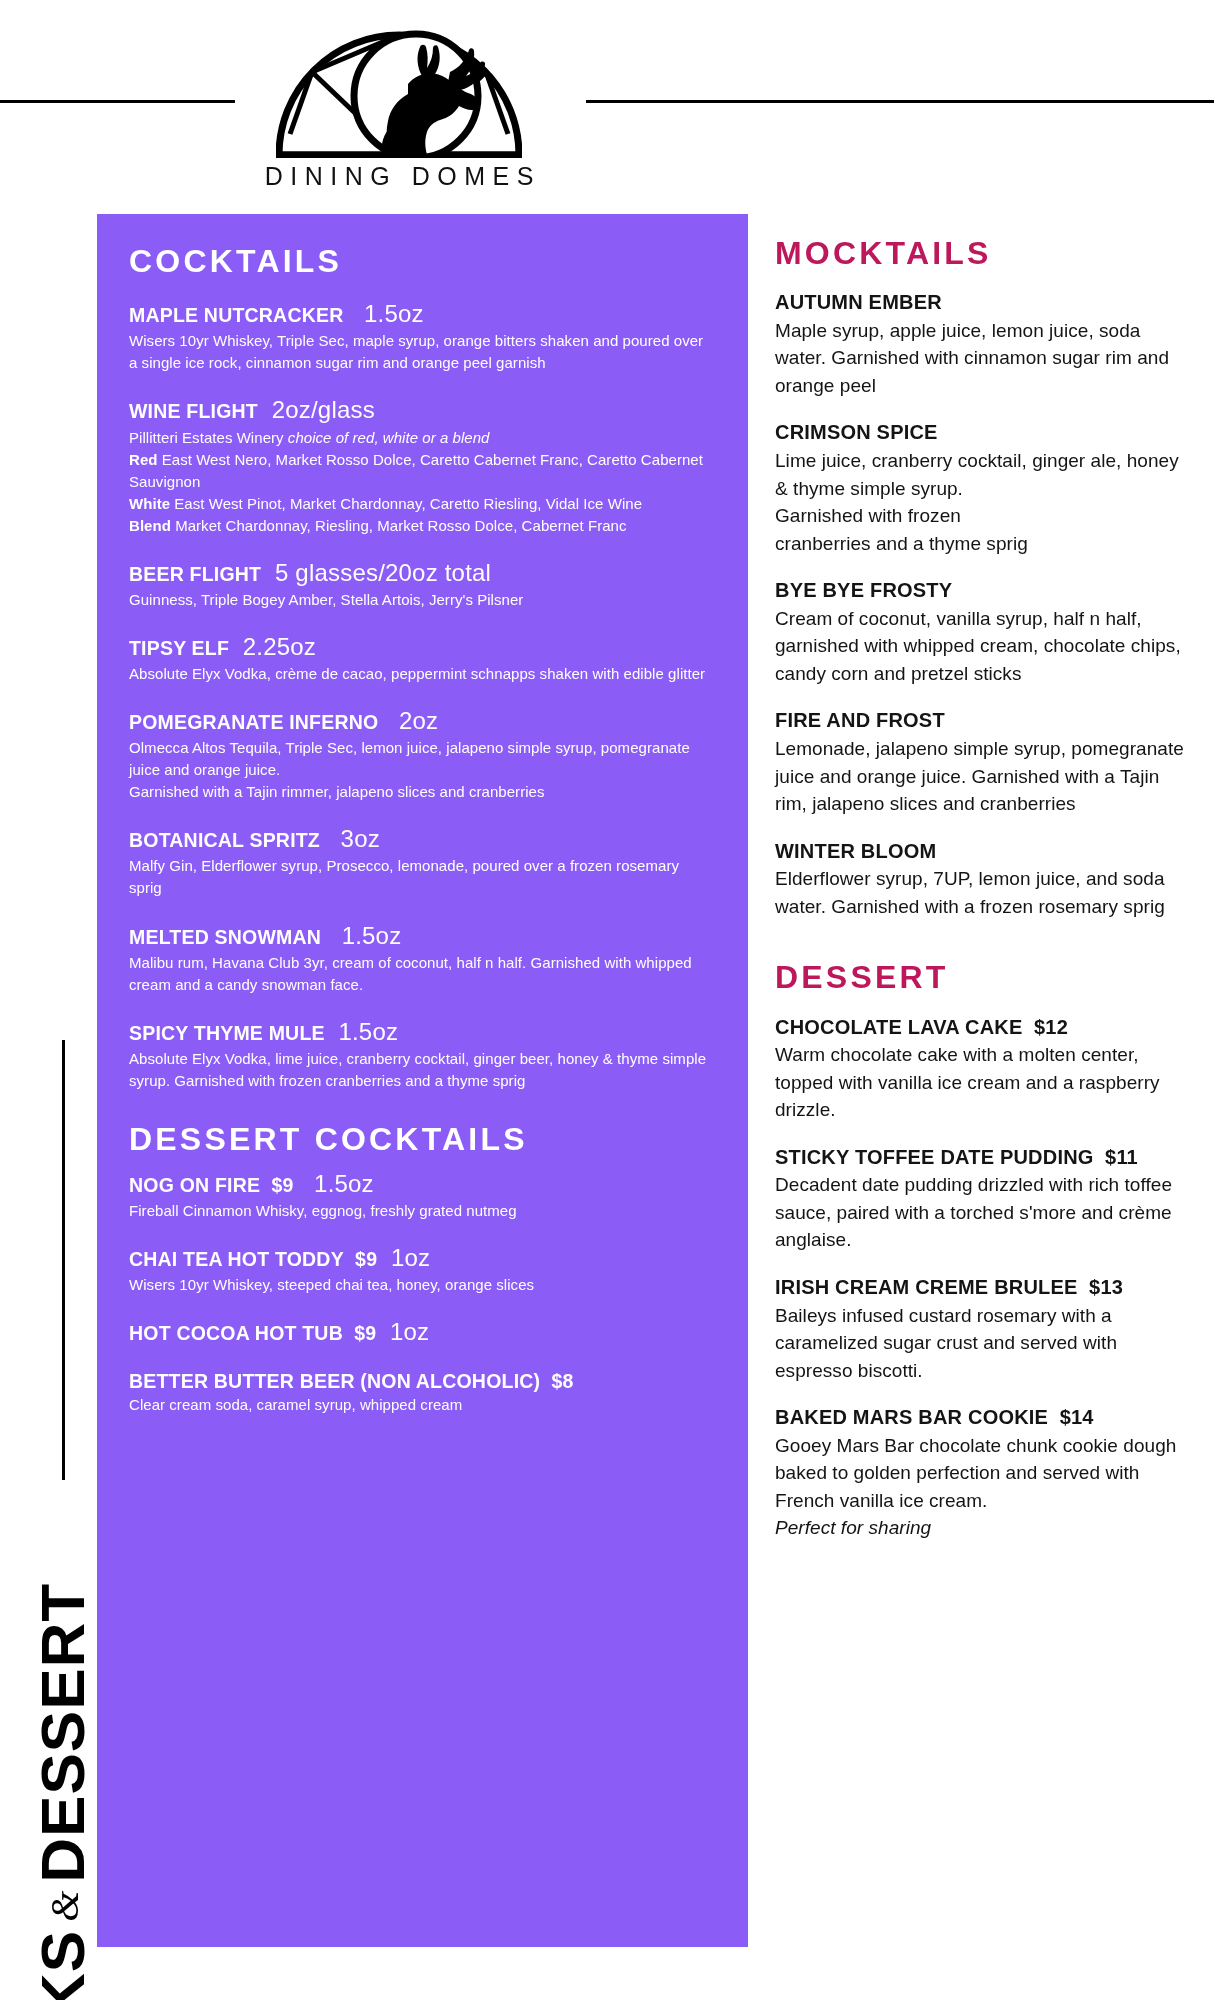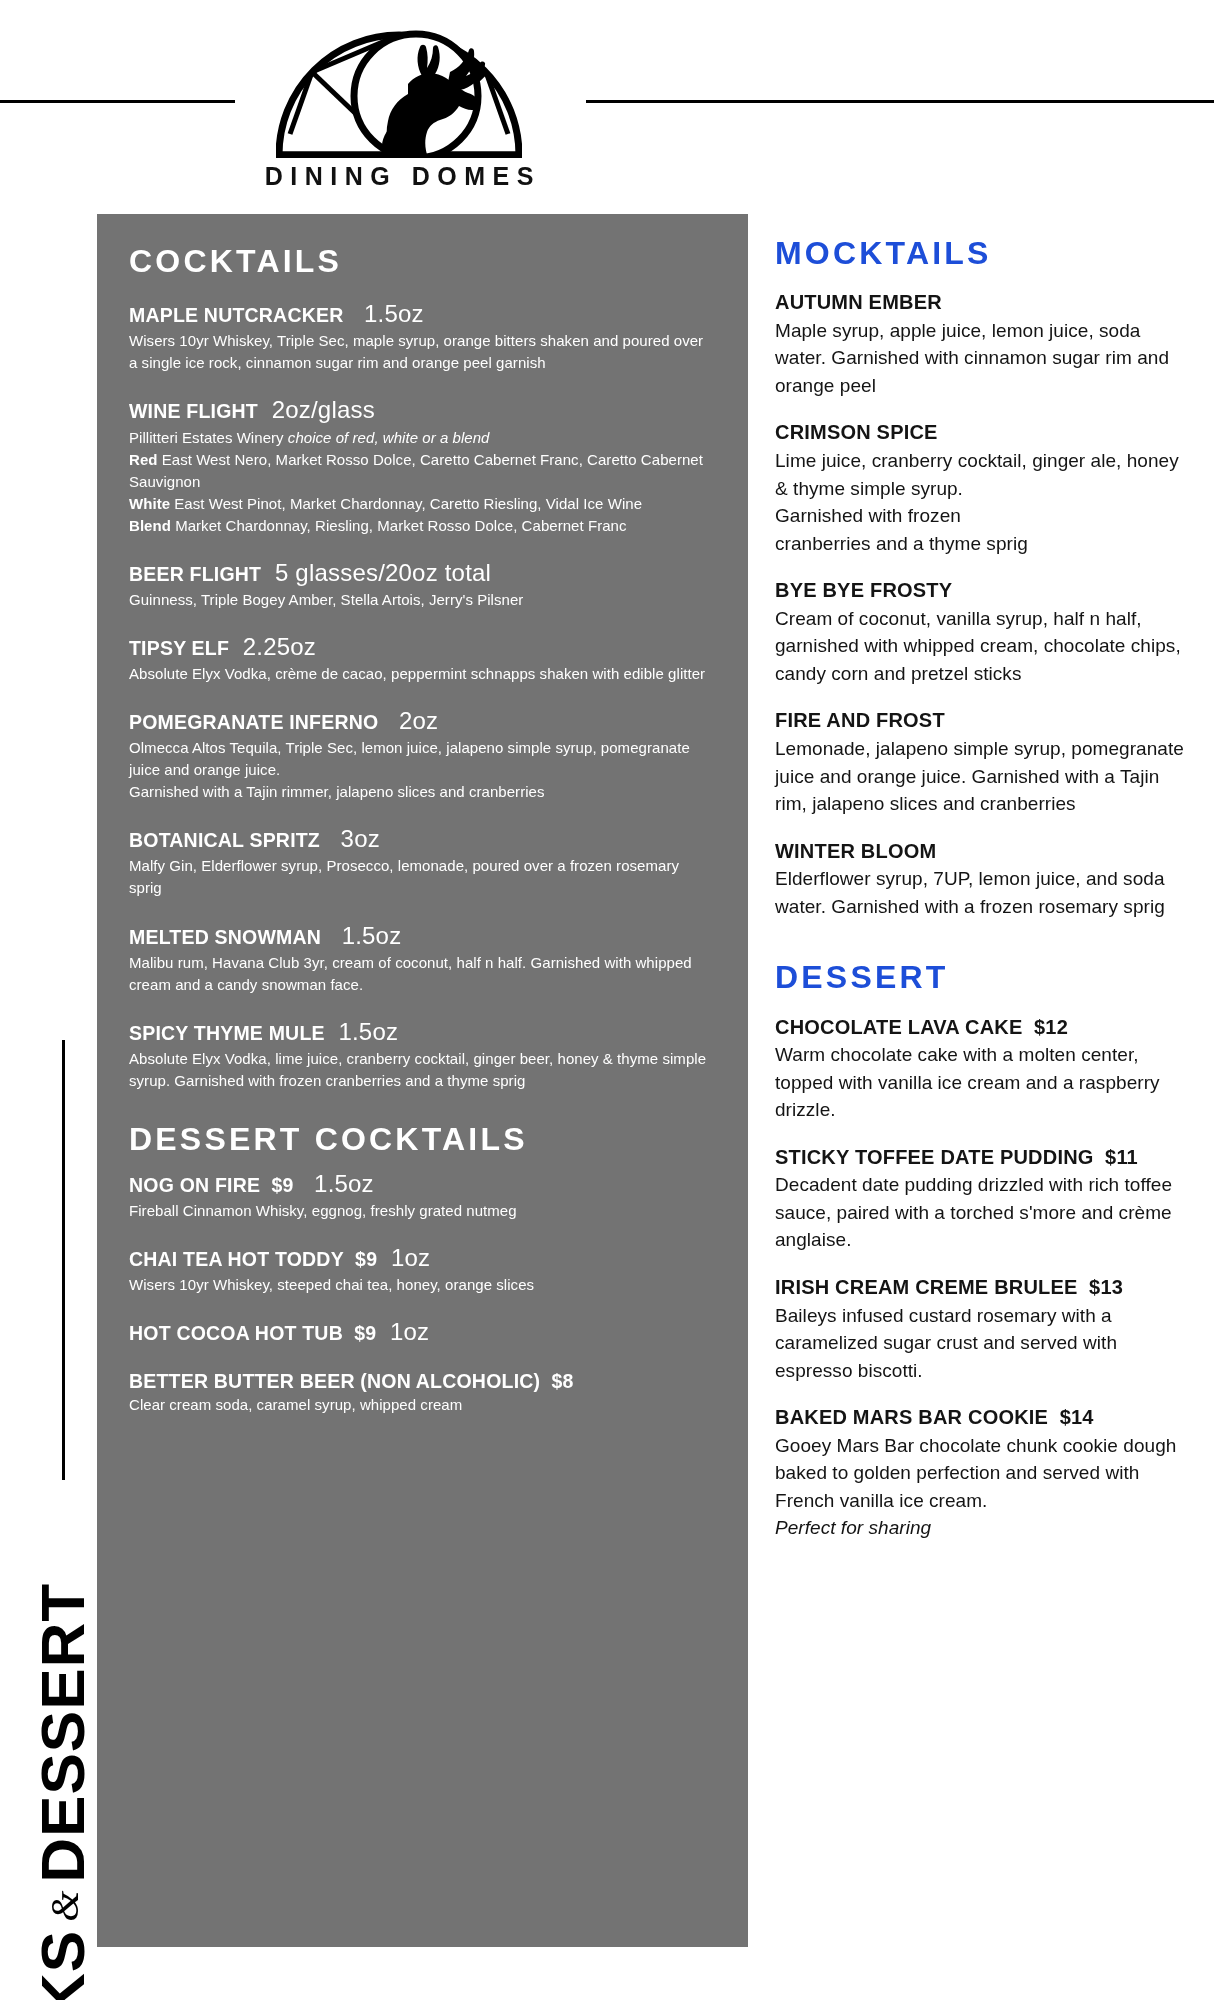--- a/index.html
+++ b/index.html
@@ -37,21 +37,21 @@
   #logo-wrap {
     position: absolute;
     left: 249px; top: 24px;
     width: 300px; height: 182px;
     text-align: center;
   }
   #logo-mark { display: block; margin: 0 auto; }
   #logo-text {
     margin-top: 4px;
     font-size: 25px;
-    font-weight: 700;
+    font-weight: 400;
     letter-spacing: 7.5px;
     color: #111111;
     text-indent: 7.5px;
     font-family: "Liberation Sans", sans-serif;
   }
 
   
   #spine {
     position: absolute;
     left: 18px; top: 1040px;
@@ -86,21 +86,21 @@
     letter-spacing: 0;
     vertical-align: 6px;
     padding: 0 8px;
   }
 
   
   #left-panel {
     position: absolute;
     left: 97px; top: 214px;
     width: 651px; height: 1733px;
-    background: #737373;
+    background: #8b5cf6;
     color: #ffffff;
     padding: 30px 34px 0 32px;
   }
 
   
   #right-col {
     position: absolute;
     left: 775px; top: 236px;
     width: 410px;
     color: #141414;
@@ -108,21 +108,21 @@
 
   
   .section-title {
     font-size: 32px;
     font-weight: 700;
     letter-spacing: 3.2px;
     margin-bottom: 18px;
     line-height: 1.1;
   }
   #left-panel .section-title { color: #ffffff; }
-  #right-col  .section-title { color: #1d4ed8; }
+  #right-col  .section-title { color: #be185d; }
 
   .section-title.tight { margin-bottom: 10px; }
 
   .item { margin-bottom: 19px; }
   .item:last-child { margin-bottom: 0; }
 
   .item-head {
     font-size: 19.5px;
     font-weight: 700;
     letter-spacing: 0.2px;

